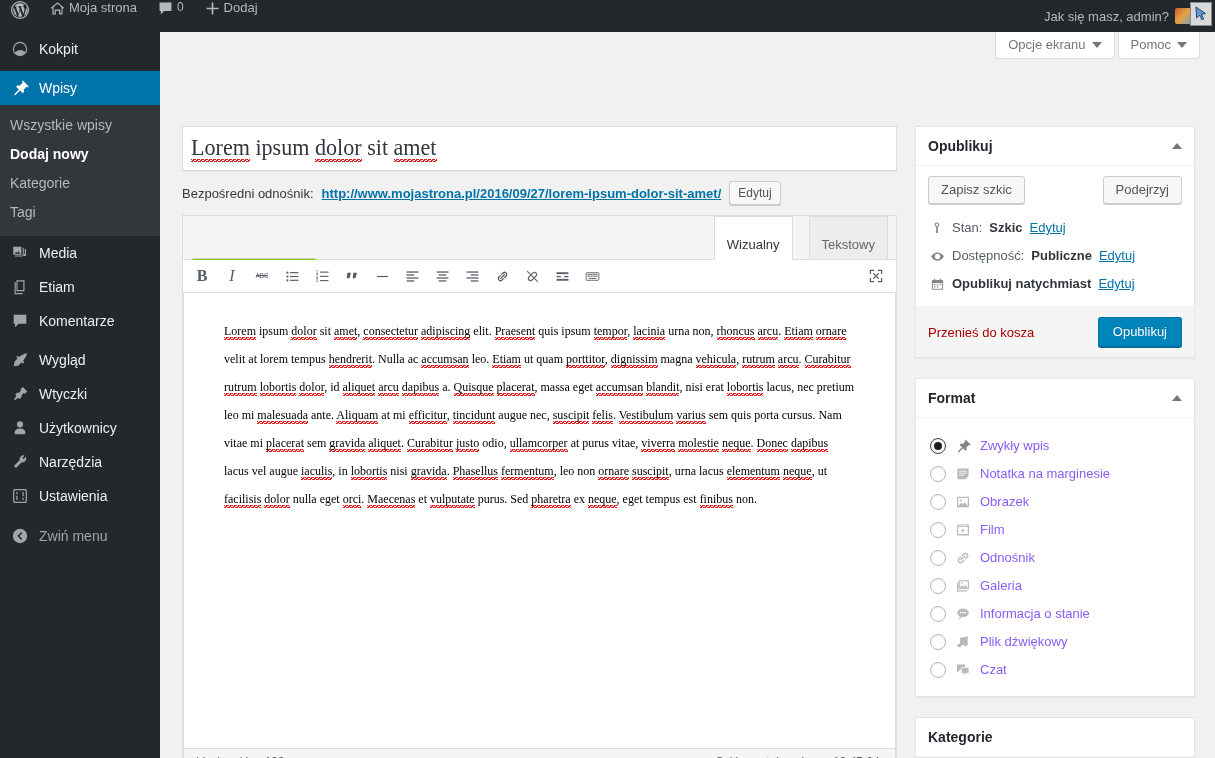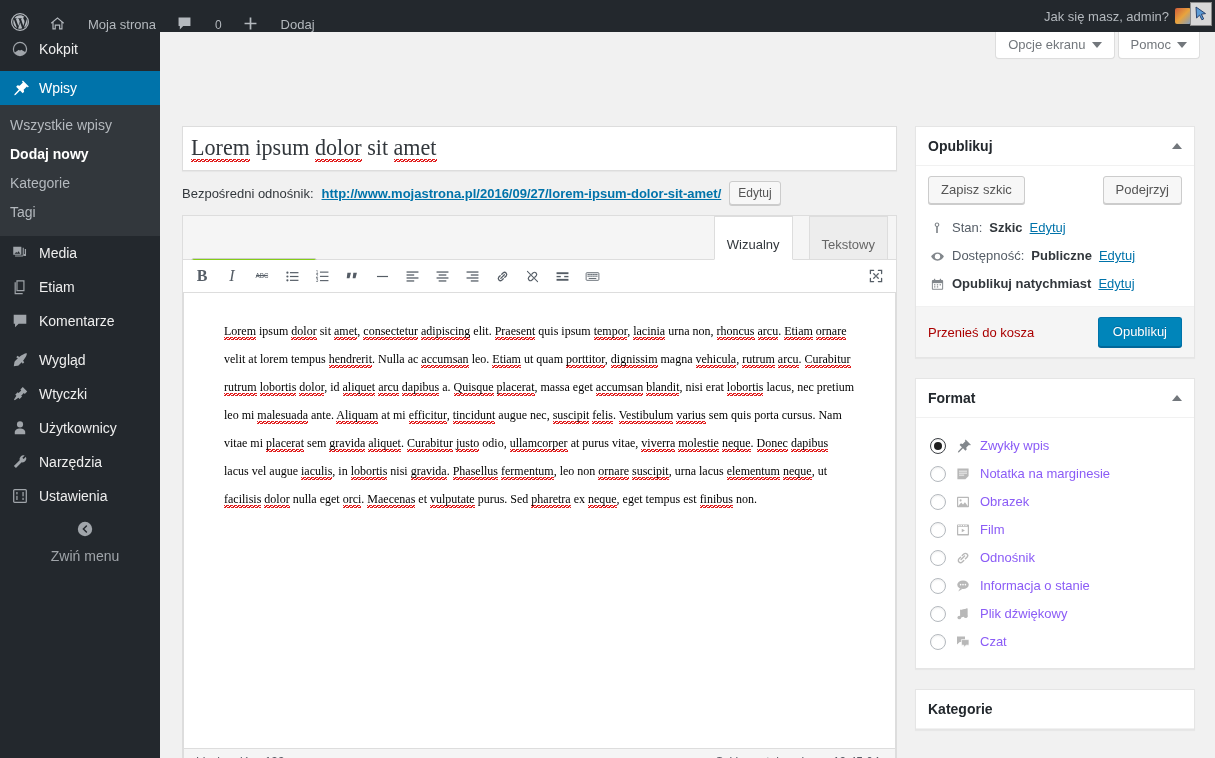--- a/index.html
+++ b/index.html
@@ -20,22 +20,22 @@
     position: absolute; top: 0; left: 0;
     width: 1215px; height: 32px;
     background: #23282d;
     color: #b4b9be;
     display: flex;
     align-items: stretch;
     z-index: 50;
     font-size: 13px;
   }
   .ab-item {
-    display: flex; align-items: flex-end;
-    gap: 22px;
+    display: flex; align-items: flex-start;
+    gap: 3px;
     padding: 0 10px;
     height: 32px;
     color: #b4b9be;
     white-space: nowrap;
     cursor: pointer;
   }
   .ab-logo { padding: 0 9px 0 10px; }
   .ab-spacer { flex: 1 1 auto; }
   .ab-right { display:flex; align-items:center; }
   .ab-howdy { padding: 0 6px 0 10px; font-size: 13px; color:#b4b9be; }
@@ -114,21 +114,20 @@
   }
   .submenu-item.current { color: #fff; font-weight: bold; }
   .collapse-item {
     display:flex; align-items:center; gap:9px;
     height: 34px;
     padding-left: 10px;
     color: #a0a5aa;
     cursor: pointer;
     font-size: 14px;
     margin-top: 6px;
-    flex-direction: column;
   }
   .collapse-item .mi-icon { color:#a0a5aa; width:20px; flex:0 0 20px; display:inline-flex; align-items:center; justify-content:center;}
 
   
   #wpcontent {
     position: absolute;
     top: 32px; left: 160px;
     width: 1055px; height: 726px;
     background: #f1f1f1;
     overflow: hidden;
@@ -906,20 +905,34 @@
           <li class="format-item">
             <span class="radio"></span>
             <span class="fmt-icon">
               <svg width="16" height="16" viewBox="0 0 20 20" fill="none" stroke="currentColor" stroke-width="1.7" stroke-linecap="round">
                 <path d="M7.6 11.9l4.4-4.4M7 9L5 11a2.8 2.8 0 004 4l2-2M13 11l2-2a2.8 2.8 0 00-4-4l-2 2"></path>
               </svg>
             </span>
             <span>Odnośnik</span>
           </li>
 
+          <li class="format-item">
+            <span class="radio"></span>
+            <span class="fmt-icon">
+              <svg width="16" height="16" viewBox="0 0 20 20" fill="currentColor">
+                <rect x="4.5" y="2.8" width="13" height="11" rx="1"></rect>
+                <rect x="6" y="4.3" width="10" height="8" fill="#fff"></rect>
+                <path d="M6 12.3l2.8-3.2 1.8 2 2-2.4 3.4 3.6H6z"></path>
+                <circle cx="8.4" cy="6.5" r="1"></circle>
+                <rect x="2.5" y="5.5" width="1.6" height="11.5" rx=".6"></rect>
+                <rect x="2.5" y="15.4" width="13" height="1.6" rx=".6"></rect>
+              </svg>
+            </span>
+            <span>Galeria</span>
+          </li>
 
           <li class="format-item">
             <span class="radio"></span>
             <span class="fmt-icon">
               <svg width="16" height="16" viewBox="0 0 20 20" fill="currentColor">
                 <ellipse cx="10" cy="8.4" rx="7.2" ry="5.4"></ellipse>
                 <path d="M6.5 12.5L4 17l5-3.2-2.5-1.3z"></path>
                 <circle cx="7" cy="8.3" r="1" fill="#fff"></circle>
                 <circle cx="10" cy="8.3" r="1" fill="#fff"></circle>
                 <circle cx="13" cy="8.3" r="1" fill="#fff"></circle>

